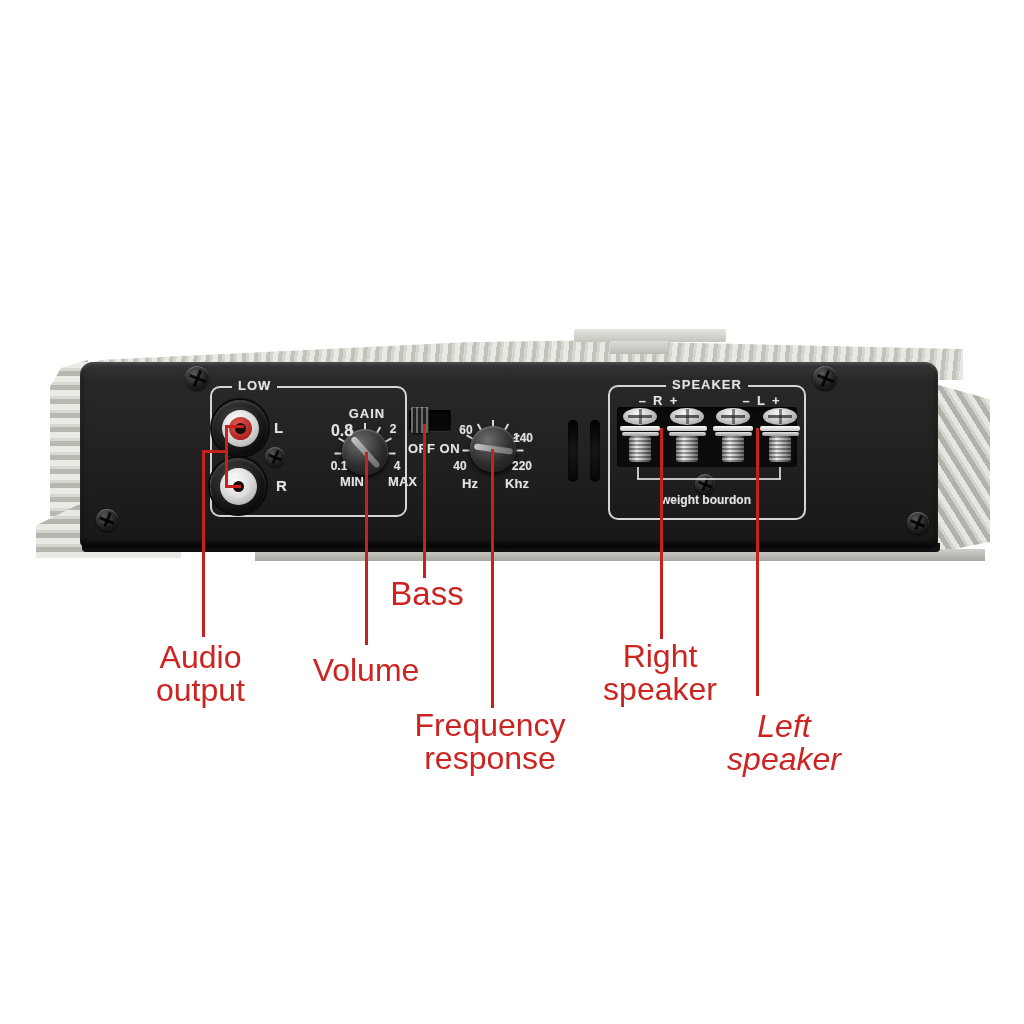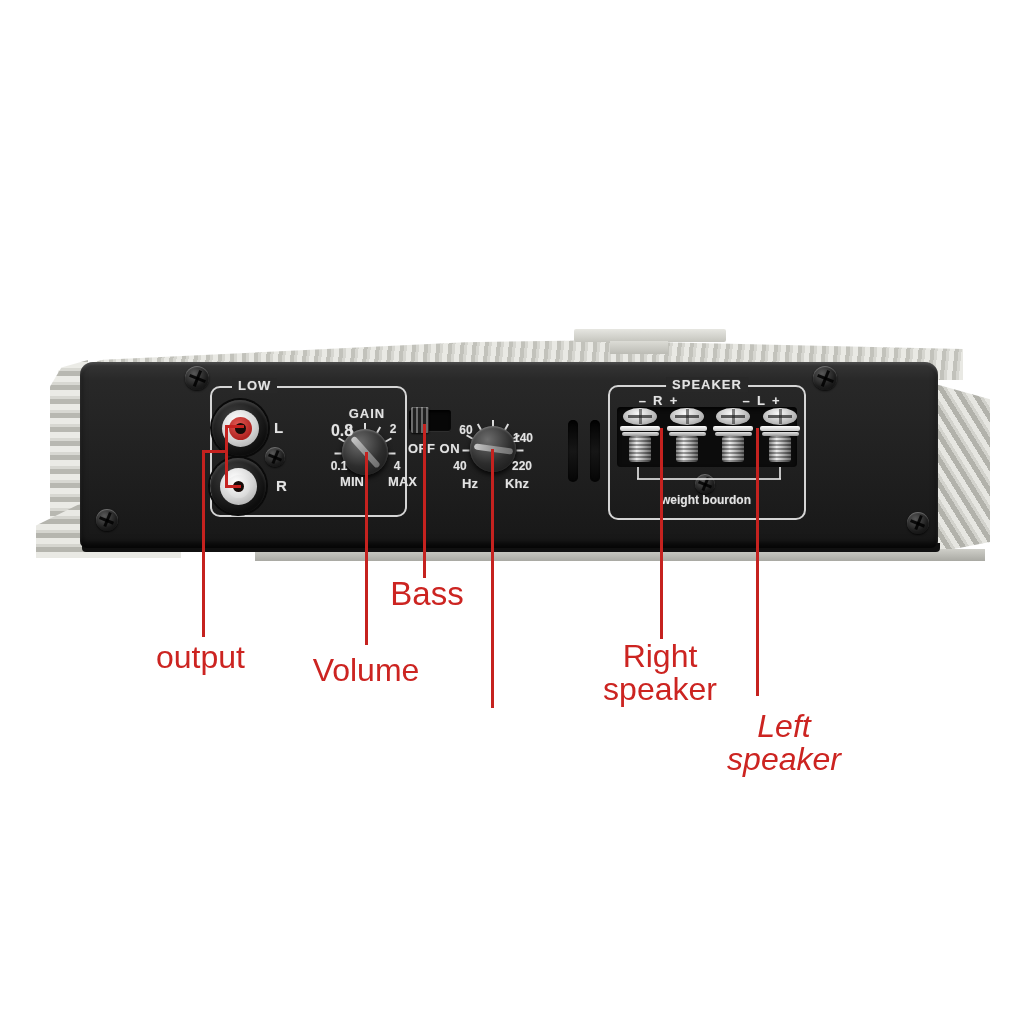--- a/index.html
+++ b/index.html
@@ -227,27 +227,32 @@
   <div class="aline" style="left:225px;top:485px;width:16px;height:3px;"></div>
   <div class="aline" style="left:202px;top:450px;width:26px;height:3px;"></div>
   <div class="aline" style="left:202px;top:450px;width:3px;height:187px;"></div>
   <div class="aline" style="left:365px;top:452px;width:3px;height:193px;"></div>
   <div class="aline" style="left:423px;top:424px;width:3px;height:154px;"></div>
   <div class="aline" style="left:491px;top:449px;width:3px;height:259px;"></div>
   <div class="aline" style="left:660px;top:428px;width:3px;height:211px;"></div>
   <div class="aline" style="left:756px;top:428px;width:3px;height:268px;"></div>
 
   <div class="alabel" style="left:128px;top:641px;width:145px;">
+    <div>Audio</div>
     <div>output</div>
   </div>
   <div class="alabel" style="left:293px;top:654px;width:146px;">
     <div>Volume</div>
   </div>
   <div class="alabel big" style="left:381px;top:577px;width:92px;">
     <div>Bass</div>
+  </div>
+  <div class="alabel" style="left:398px;top:709px;width:184px;">
+    <div>Frequency</div>
+    <div>response</div>
   </div>
   <div class="alabel" style="left:588px;top:640px;width:144px;">
     <div>Right</div>
     <div>speaker</div>
   </div>
   <div class="alabel" style="left:712px;top:710px;width:144px;font-style:italic;">
     <div>Left</div>
     <div>speaker</div>
   </div>
 

